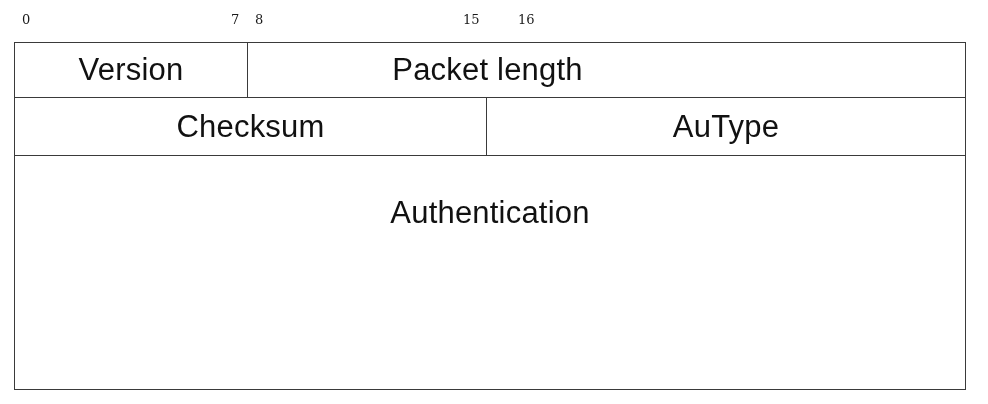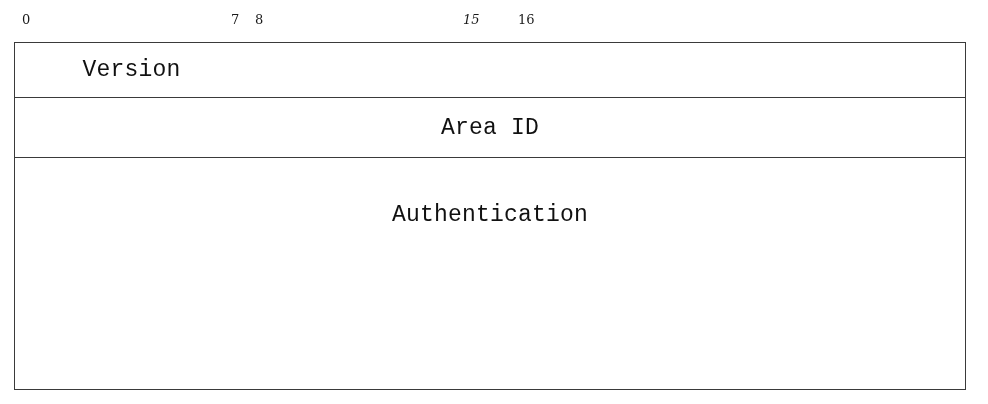--- a/index.html
+++ b/index.html
@@ -74,22 +74,22 @@
     display: flex;
     align-items: center;
     justify-content: center;
     border-right: 1.6px solid #3a3a3a;
     overflow: hidden;
   }
   .cell:last-child {
     border-right: none;
   }
   .cell-label {
-    font-family: Liberation Mono, monospace;
-    font-size: 23px;
+    font-family: Liberation Sans, sans-serif;
+    font-size: 31px;
     font-weight: 400;
     letter-spacing: 0.2px;
     color: #111111;
     white-space: nowrap;
   }
 
   
   .col-a { width: 233px; }
   .col-b { width: 240px; }
   .col-c { width: 479px; }
@@ -99,40 +99,46 @@
 </style>
 </head>
 <body>
 
 <div id="canvas">
 
   <div class="ruler">
     <span class="bit-label" style="left:22px;">0</span>
     <span class="bit-label" style="left:231px;">7</span>
     <span class="bit-label" style="left:255px;">8</span>
-    <span class="bit-label" style="left:463px;font-style:italic;">15</span>
+    <span class="bit-label" style="left:463px;">15</span>
     <span class="bit-label" style="left:518px;">16</span>
     <span class="bit-label" style="left:926px;margin-top:47px;">31</span>
   </div>
 
   <div class="packet-table">
 
     <div class="row row-h1">
       <div class="cell col-a">
         <span class="cell-label">Version</span>
       </div>
+      <div class="cell col-c">
+        <span class="cell-label">Packet length</span>
+      </div>
     </div>
 
 
-    <div class="row row-h3">
-      <div class="cell col-full">
-        <span class="cell-label">Area ID</span>
+
+    <div class="row row-h4">
+      <div class="cell col-half-l">
+        <span class="cell-label">Checksum</span>
+      </div>
+      <div class="cell col-half-r">
+        <span class="cell-label">AuType</span>
       </div>
     </div>
-
 
     <div class="row row-h5">
       <div class="cell col-full">
         <span class="cell-label">Authentication</span>
       </div>
     </div>
 
   </div>
 </div>
 

